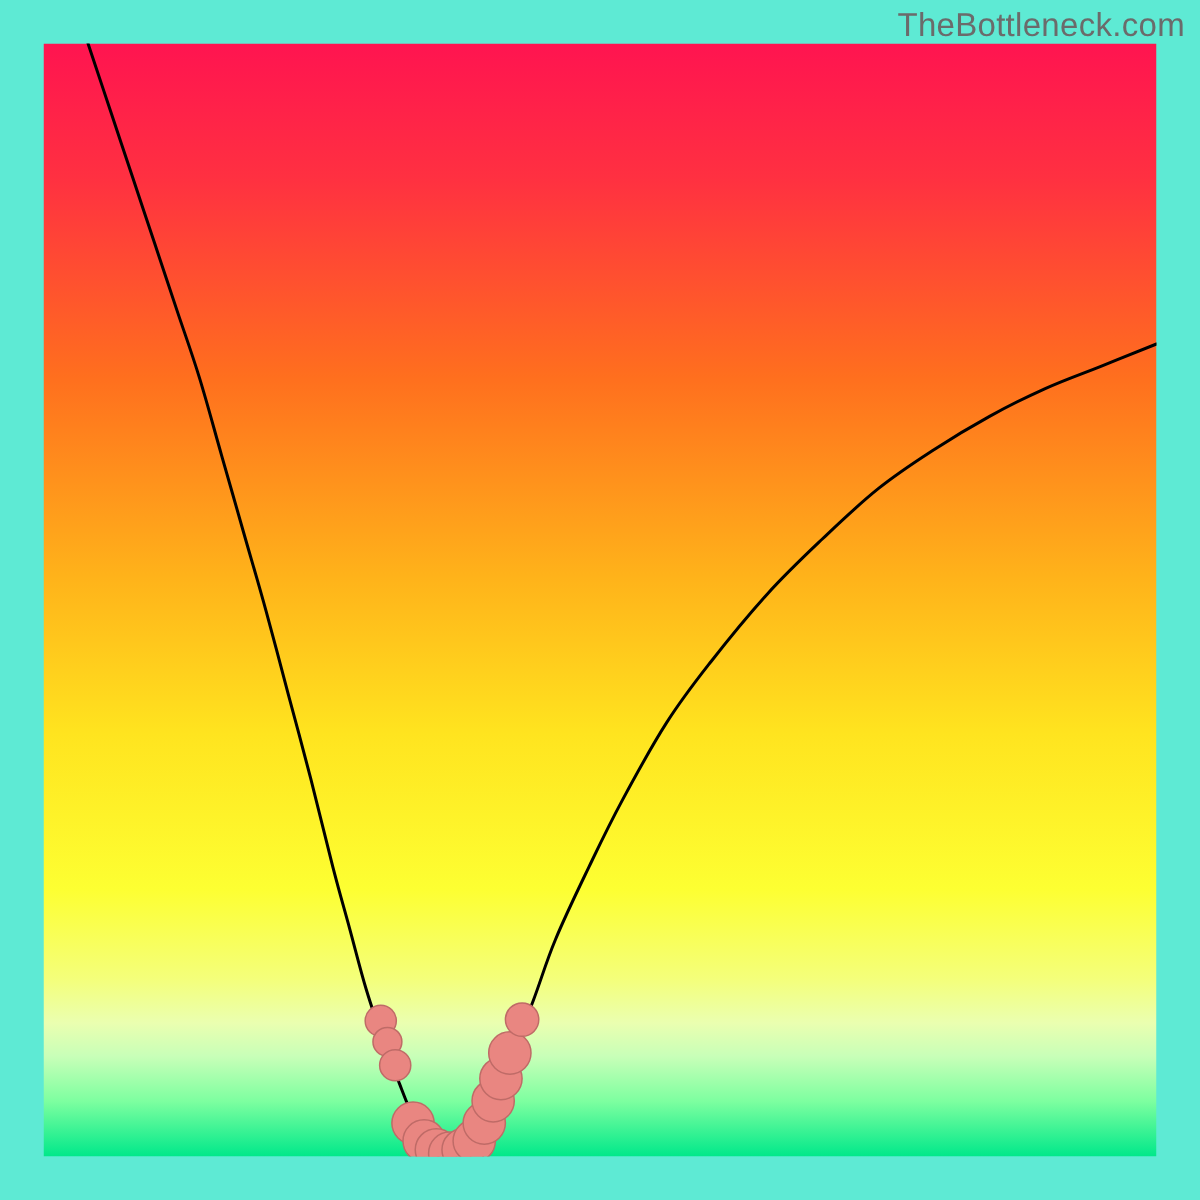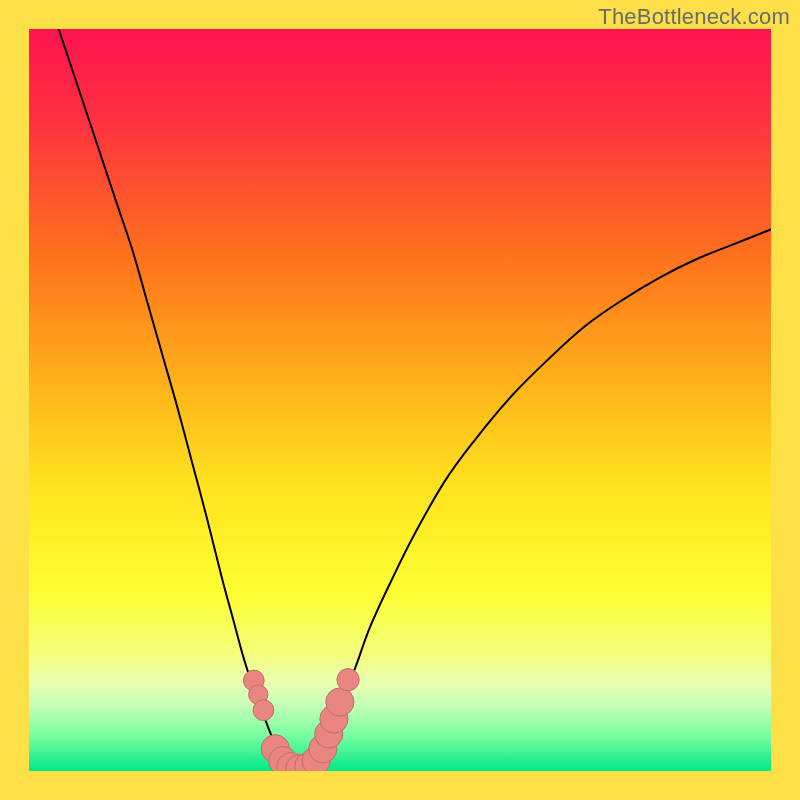--- a/index.html
+++ b/index.html
@@ -8,21 +8,21 @@
     width: 800px;
     height: 800px;
     background: #000;
     font-family: Arial, Helvetica, sans-serif;
     overflow: hidden;
   }
   .frame {
     position: relative;
     width: 800px;
     height: 800px;
-    background: #fde047;
+    background: #5eead4;
   }
   .watermark {
     position: absolute;
     top: 4px;
     right: 10px;
     color: #6b6b6b;
     font-size: 22px;
     letter-spacing: 0.2px;
     z-index: 5;
   }

